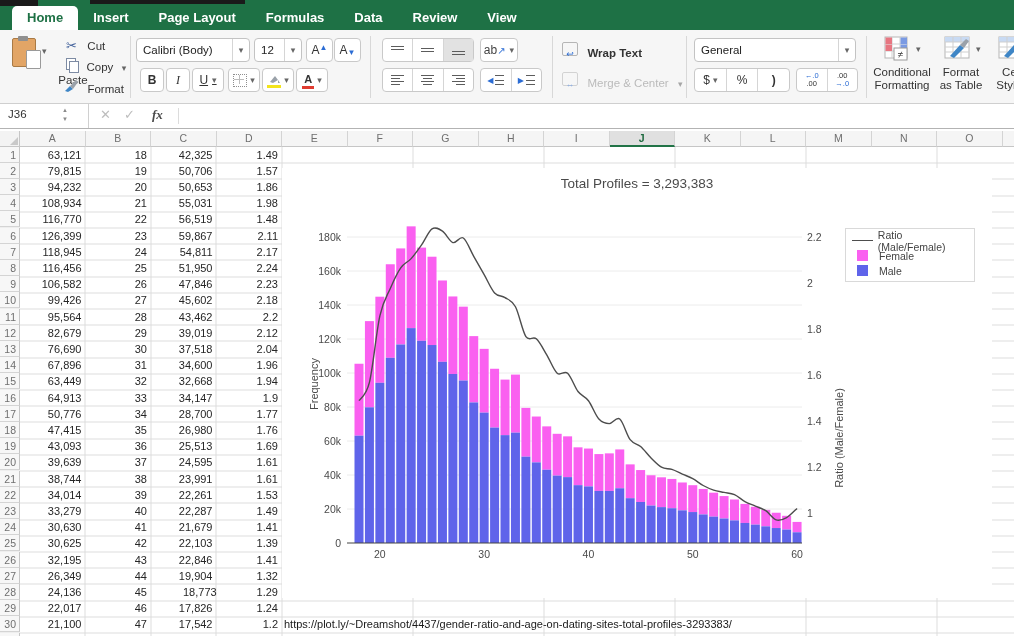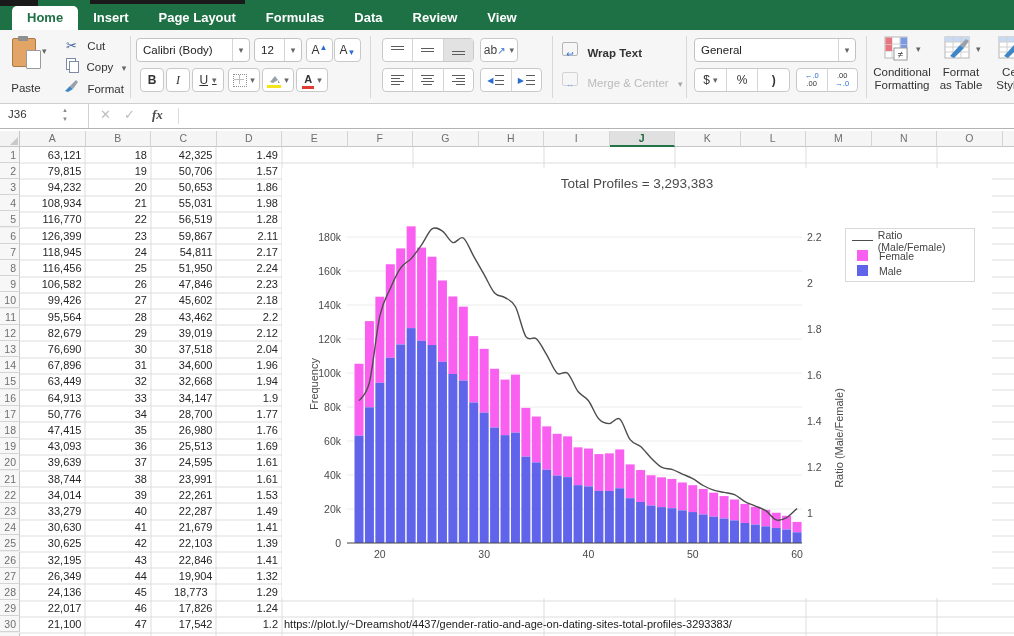--- a/index.html
+++ b/index.html
@@ -93,21 +93,21 @@
 </div>
 
 <div id="ribbon">
 
   <div class="abs" style="left:0;top:0;width:56px;height:74px;">
     <div id="paste-ic">
         <div class="clip"></div>
         <div class="page"></div>
       </div>
     <span class="abs dda" style="left:42px;top:16px;">▾</span>
-    <div class="abs rlabel" style="left:0;top:52px;width:52px;text-align:center;">Paste</div>
+    <div class="abs rlabel" style="left:0;top:44px;width:52px;text-align:center;padding-left:47px;">Paste</div>
   </div>
   <div class="abs" style="left:66px;top:6px;">
     <span style="font-size:13px;color:#44639c;">✂</span>
     <span class="rlabel" style="margin-left:6px;">Cut</span>
   </div>
   <div class="abs" style="left:66px;top:27px;">
     <span style="display:inline-block;position:relative;width:12px;height:13px;">
       <span style="position:absolute;left:0;top:0;width:8px;height:10px;border:1px solid #7d8ba3;background:#fff;"></span>
       <span style="position:absolute;left:3px;top:3px;width:8px;height:10px;border:1px solid #7d8ba3;background:#fff;"></span>
     </span>
@@ -403,21 +403,21 @@
       <div class="cell" style="left: 85.5px; width: 65.5px; top: 47.9px; height: 16.2px; line-height: 16.2px;">20</div>
       <div class="cell" style="left: 151px; width: 65.5px; top: 47.9px; height: 16.2px; line-height: 16.2px;">50,653</div>
       <div class="cell" style="left: 216.5px; width: 65.5px; top: 47.9px; height: 16.2px; line-height: 16.2px;">1.86</div>
       <div class="cell" style="left: 20px; width: 65.5px; top: 64.1px; height: 16.2px; line-height: 16.2px;">108,934</div>
       <div class="cell" style="left: 85.5px; width: 65.5px; top: 64.1px; height: 16.2px; line-height: 16.2px;">21</div>
       <div class="cell" style="left: 151px; width: 65.5px; top: 64.1px; height: 16.2px; line-height: 16.2px;">55,031</div>
       <div class="cell" style="left: 216.5px; width: 65.5px; top: 64.1px; height: 16.2px; line-height: 16.2px;">1.98</div>
       <div class="cell" style="left: 20px; width: 65.5px; top: 80.3px; height: 16.2px; line-height: 16.2px;">116,770</div>
       <div class="cell" style="left: 85.5px; width: 65.5px; top: 80.3px; height: 16.2px; line-height: 16.2px;">22</div>
       <div class="cell" style="left: 151px; width: 65.5px; top: 80.3px; height: 16.2px; line-height: 16.2px;">56,519</div>
-      <div class="cell" style="left: 216.5px; width: 65.5px; top: 80.3px; height: 16.2px; line-height: 16.2px;">1.28</div>
+      <div class="cell" style="left: 216.5px; width: 65.5px; top: 80.3px; height: 16.2px; line-height: 16.2px;">1.48</div>
       <div class="cell" style="left: 20px; width: 65.5px; top: 96.5px; height: 16.2px; line-height: 16.2px;">126,399</div>
       <div class="cell" style="left: 85.5px; width: 65.5px; top: 96.5px; height: 16.2px; line-height: 16.2px;">23</div>
       <div class="cell" style="left: 151px; width: 65.5px; top: 96.5px; height: 16.2px; line-height: 16.2px;">59,867</div>
       <div class="cell" style="left: 216.5px; width: 65.5px; top: 96.5px; height: 16.2px; line-height: 16.2px;">2.11</div>
       <div class="cell" style="left: 20px; width: 65.5px; top: 112.7px; height: 16.2px; line-height: 16.2px;">118,945</div>
       <div class="cell" style="left: 85.5px; width: 65.5px; top: 112.7px; height: 16.2px; line-height: 16.2px;">24</div>
       <div class="cell" style="left: 151px; width: 65.5px; top: 112.7px; height: 16.2px; line-height: 16.2px;">54,811</div>
       <div class="cell" style="left: 216.5px; width: 65.5px; top: 112.7px; height: 16.2px; line-height: 16.2px;">2.17</div>
       <div class="cell" style="left: 20px; width: 65.5px; top: 128.9px; height: 16.2px; line-height: 16.2px;">116,456</div>
       <div class="cell" style="left: 85.5px; width: 65.5px; top: 128.9px; height: 16.2px; line-height: 16.2px;">25</div>
@@ -494,21 +494,21 @@
       <div class="cell" style="left: 20px; width: 65.5px; top: 420.5px; height: 16.2px; line-height: 16.2px;">32,195</div>
       <div class="cell" style="left: 85.5px; width: 65.5px; top: 420.5px; height: 16.2px; line-height: 16.2px;">43</div>
       <div class="cell" style="left: 151px; width: 65.5px; top: 420.5px; height: 16.2px; line-height: 16.2px;">22,846</div>
       <div class="cell" style="left: 216.5px; width: 65.5px; top: 420.5px; height: 16.2px; line-height: 16.2px;">1.41</div>
       <div class="cell" style="left: 20px; width: 65.5px; top: 436.7px; height: 16.2px; line-height: 16.2px;">26,349</div>
       <div class="cell" style="left: 85.5px; width: 65.5px; top: 436.7px; height: 16.2px; line-height: 16.2px;">44</div>
       <div class="cell" style="left: 151px; width: 65.5px; top: 436.7px; height: 16.2px; line-height: 16.2px;">19,904</div>
       <div class="cell" style="left: 216.5px; width: 65.5px; top: 436.7px; height: 16.2px; line-height: 16.2px;">1.32</div>
       <div class="cell" style="left: 20px; width: 65.5px; top: 452.9px; height: 16.2px; line-height: 16.2px;">24,136</div>
       <div class="cell" style="left: 85.5px; width: 65.5px; top: 452.9px; height: 16.2px; line-height: 16.2px;">45</div>
-      <div class="cell" style="left: 142px; width: 65.5px; top: 452.9px; height: 16.2px; line-height: 16.2px; padding-left: 32px;">18,773</div>
+      <div class="cell" style="left: 151px; width: 65.5px; top: 452.9px; height: 16.2px; line-height: 16.2px; padding-left: 32px;">18,773</div>
       <div class="cell" style="left: 216.5px; width: 65.5px; top: 452.9px; height: 16.2px; line-height: 16.2px;">1.29</div>
       <div class="cell" style="left: 20px; width: 65.5px; top: 469.1px; height: 16.2px; line-height: 16.2px;">22,017</div>
       <div class="cell" style="left: 85.5px; width: 65.5px; top: 469.1px; height: 16.2px; line-height: 16.2px;">46</div>
       <div class="cell" style="left: 151px; width: 65.5px; top: 469.1px; height: 16.2px; line-height: 16.2px;">17,826</div>
       <div class="cell" style="left: 216.5px; width: 65.5px; top: 469.1px; height: 16.2px; line-height: 16.2px;">1.24</div>
       <div class="cell" style="left: 20px; width: 65.5px; top: 485.3px; height: 16.2px; line-height: 16.2px;">21,100</div>
       <div class="cell" style="left: 85.5px; width: 65.5px; top: 485.3px; height: 16.2px; line-height: 16.2px;">47</div>
       <div class="cell" style="left: 151px; width: 65.5px; top: 485.3px; height: 16.2px; line-height: 16.2px;">17,542</div>
       <div class="cell" style="left: 216.5px; width: 65.5px; top: 485.3px; height: 16.2px; line-height: 16.2px;">1.2</div>
       <div class="cell" style="left: 20px; width: 65.5px; top: 501.5px; height: 16.2px; line-height: 16.2px;">20,450</div>

